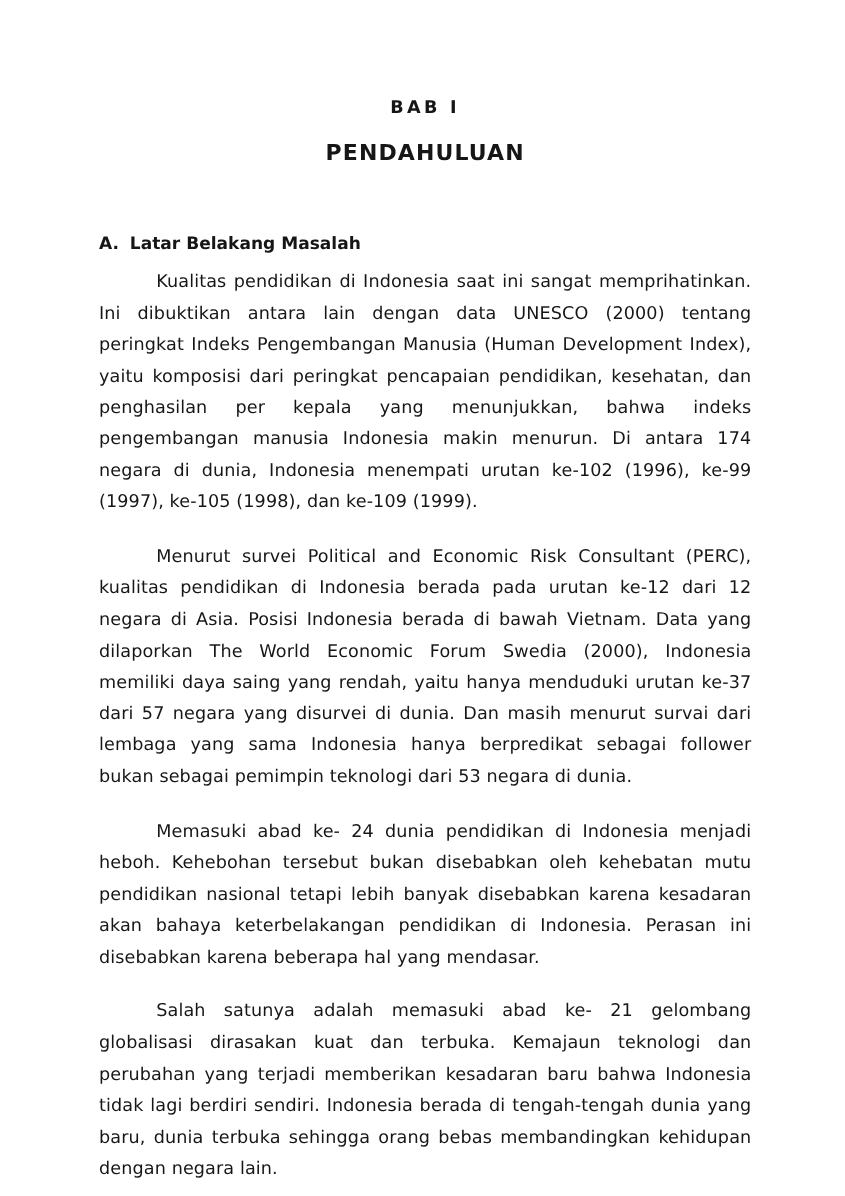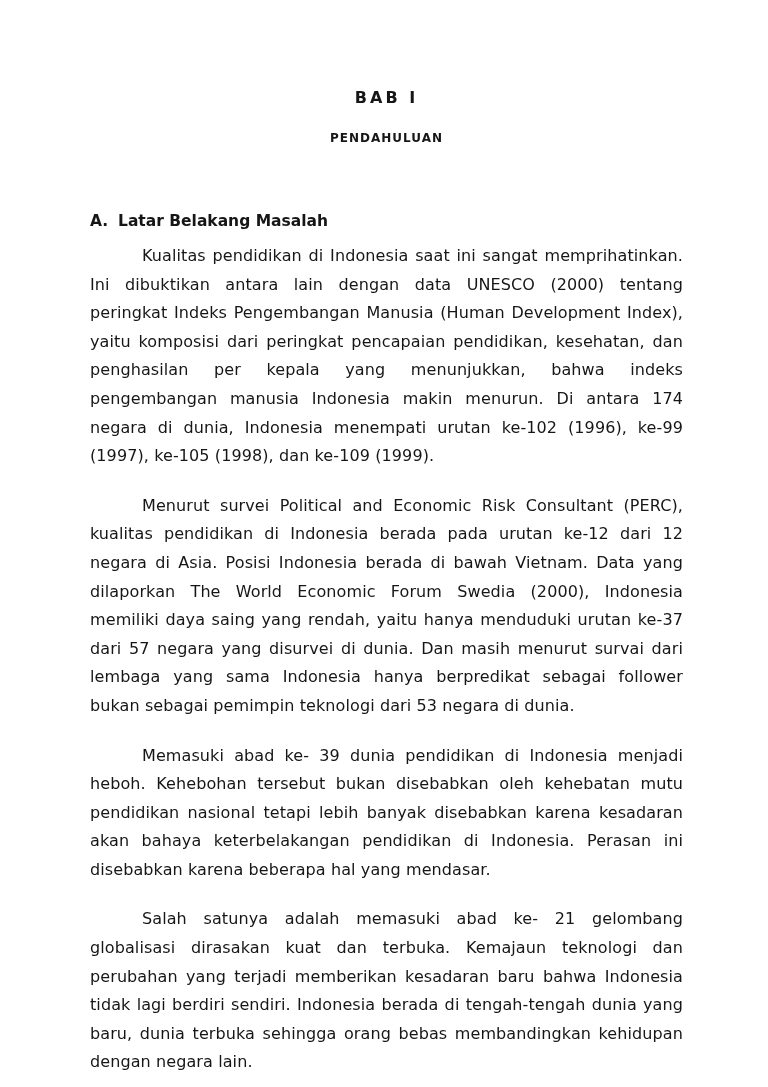--- a/index.html
+++ b/index.html
@@ -26,21 +26,21 @@
   }
   .chapter-title {
     margin: 0;
     font-size: 16px;
     font-weight: bold;
     letter-spacing: 3px;
     line-height: 20px;
   }
   .doc-title {
     margin: 20px 0 0 0;
-    font-size: 12px;
+    font-size: 20px;
     font-weight: bold;
     letter-spacing: 1px;
     line-height: 20px;
   }
   .section-heading {
     margin-top: 62px;
     font-size: 15.5px;
     font-weight: bold;
     display: flex;
     line-height: 22px;
@@ -75,18 +75,18 @@
   </div>
 
   <div class="section-heading">
     <span class="section-number">A.</span>
     <span class="section-title">Latar Belakang Masalah</span>
   </div>
 
   <div class="paragraphs">
       <p>Kualitas pendidikan di Indonesia saat ini sangat memprihatinkan. Ini dibuktikan antara lain dengan data UNESCO (2000) tentang peringkat Indeks Pengembangan Manusia (Human Development Index), yaitu komposisi dari peringkat pencapaian pendidikan, kesehatan, dan penghasilan per kepala yang menunjukkan, bahwa indeks pengembangan manusia Indonesia makin menurun. Di antara 174 negara di dunia, Indonesia menempati urutan ke-102 (1996), ke-99 (1997), ke-105 (1998), dan ke-109 (1999).</p>
       <p>Menurut survei Political and Economic Risk Consultant (PERC), kualitas pendidikan di Indonesia berada pada urutan ke-12 dari 12 negara di Asia. Posisi Indonesia berada di bawah Vietnam. Data yang dilaporkan The World Economic Forum Swedia (2000), Indonesia memiliki daya saing yang rendah, yaitu hanya menduduki urutan ke-37 dari 57 negara yang disurvei di dunia. Dan masih menurut survai dari lembaga yang sama Indonesia hanya berpredikat sebagai follower bukan sebagai pemimpin teknologi dari 53 negara di dunia.</p>
-      <p>Memasuki abad ke- 39 dunia pendidikan di Indonesia menjadi heboh. Kehebohan tersebut bukan disebabkan oleh kehebatan mutu pendidikan nasional tetapi lebih banyak disebabkan karena kesadaran akan bahaya keterbelakangan pendidikan di Indonesia. Perasan ini disebabkan karena beberapa hal yang mendasar.</p>
+      <p>Memasuki abad ke- 24 dunia pendidikan di Indonesia menjadi heboh. Kehebohan tersebut bukan disebabkan oleh kehebatan mutu pendidikan nasional tetapi lebih banyak disebabkan karena kesadaran akan bahaya keterbelakangan pendidikan di Indonesia. Perasan ini disebabkan karena beberapa hal yang mendasar.</p>
       <p>Salah satunya adalah memasuki abad ke- 21 gelombang globalisasi dirasakan kuat dan terbuka. Kemajaun teknologi dan perubahan yang terjadi memberikan kesadaran baru bahwa Indonesia tidak lagi berdiri sendiri. Indonesia berada di tengah-tengah dunia yang baru, dunia terbuka sehingga orang bebas membandingkan kehidupan dengan negara lain.</p>
       <p>Yang kita rasakan sekarang adalah adanya ketertinggalan didalam mutu pendidikan. Baik pendidikan formal maupun informal. Dan hasil itu diperoleh setelah kita membandingkannya dengan negara lain. Pendidikan memang telah menjadi penopang dalam meningkatkan sumber daya manusia Indonesia untuk pembangunan bangsa. Oleh karena itu, kita seharusnya dapat meningkatkan</p>
     </div>
 
 </div>
 
 </body></html>

